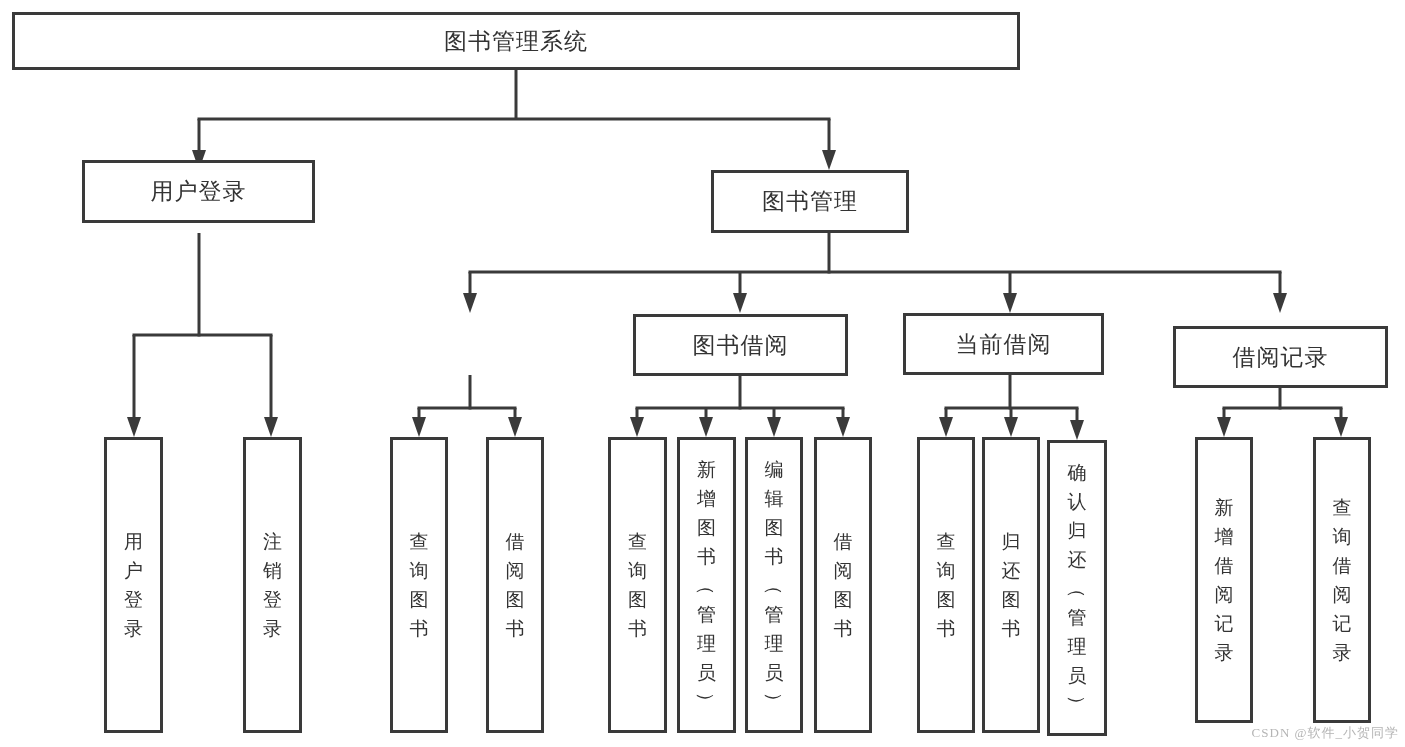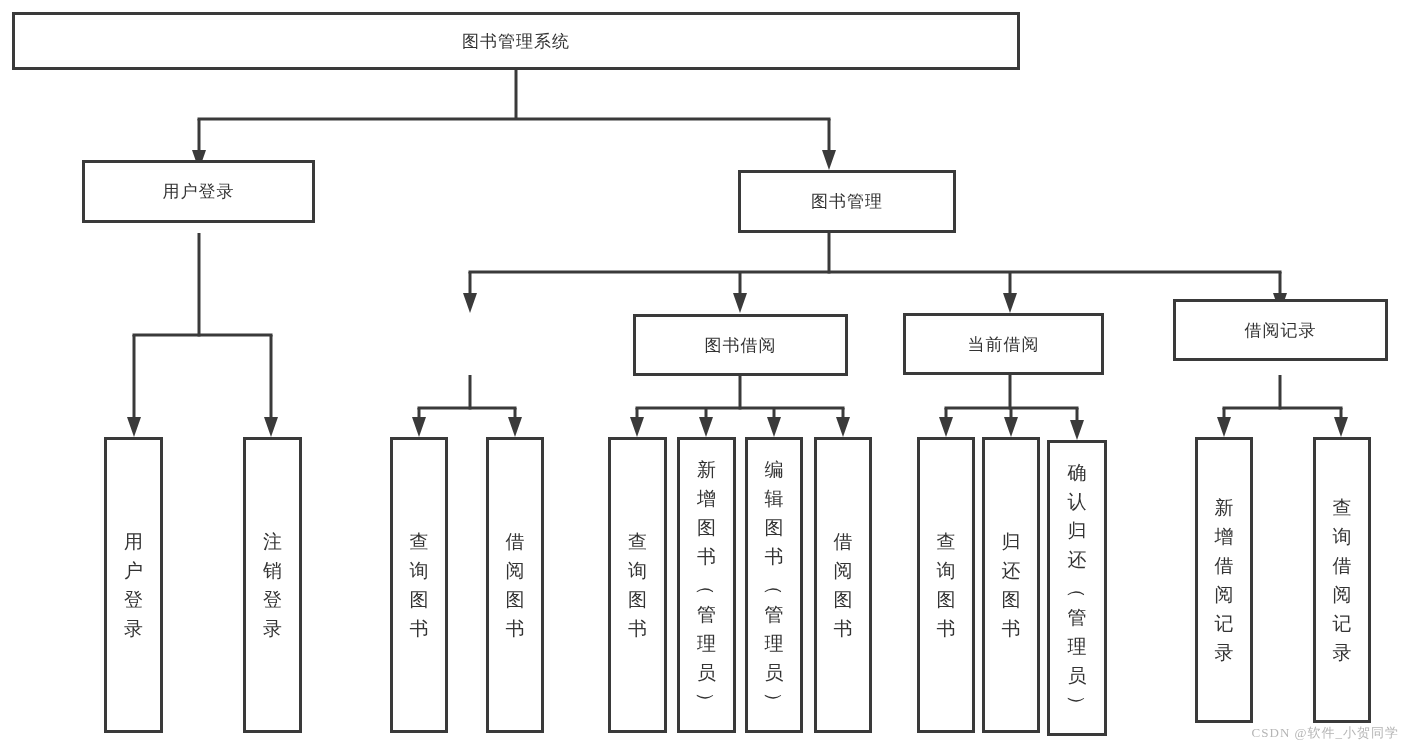--- a/index.html
+++ b/index.html
@@ -22,21 +22,21 @@
   }
   .node{
     position:absolute;
     box-sizing:border-box;
     border:3px solid var(--line);
     background:#fff;
     display:flex;
     align-items:center;
     justify-content:center;
     color:var(--text);
-    font-size:17px;
+    font-size:23px;
     letter-spacing:1px;
   }
   .vnode{
     flex-direction:column;
     font-size:19px;
     letter-spacing:0;
   }
   .vchar{
     display:block;
     line-height:29px;
@@ -123,31 +123,31 @@
     <path d="M1334 417 L1348 417 L1341 437 Z" fill="currentColor" stroke="none"></path>
   </svg>
 
   <div class="node" style="left:12px;top:12px;width:1008px;height:58px;">
     <span>图书管理系统</span>
   </div>
 
   <div class="node" style="left:82px;top:160px;width:233px;height:63px;">
     <span>用户登录</span>
   </div>
-  <div class="node" style="left:738px;top:170px;width:218px;height:63px;">
+  <div class="node" style="left:711px;top:170px;width:198px;height:63px;">
     <span>图书管理</span>
   </div>
 
   <div class="node" style="left:633px;top:314px;width:215px;height:62px;">
     <span>图书借阅</span>
   </div>
   <div class="node" style="left:903px;top:313px;width:201px;height:62px;">
     <span>当前借阅</span>
   </div>
-  <div class="node" style="left:1173px;top:299px;width:215px;height:62px;">
+  <div class="node" style="left:1173px;top:326px;width:215px;height:62px;">
     <span>借阅记录</span>
   </div>
 
   <div class="node vnode" style="left:104px;top:437px;width:59px;height:296px;">
     <span>
         <span class="vchar">用</span>
         <span class="vchar">户</span>
         <span class="vchar">登</span>
         <span class="vchar">录</span>
       </span>

